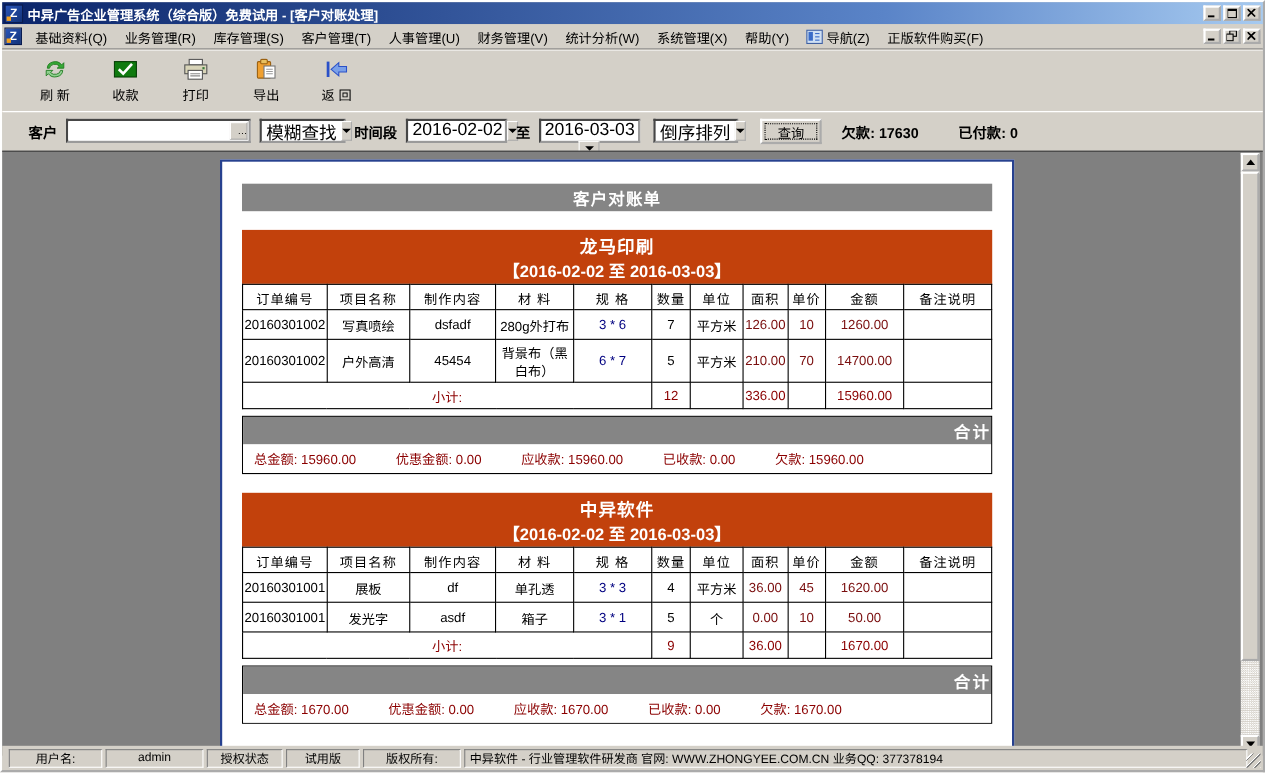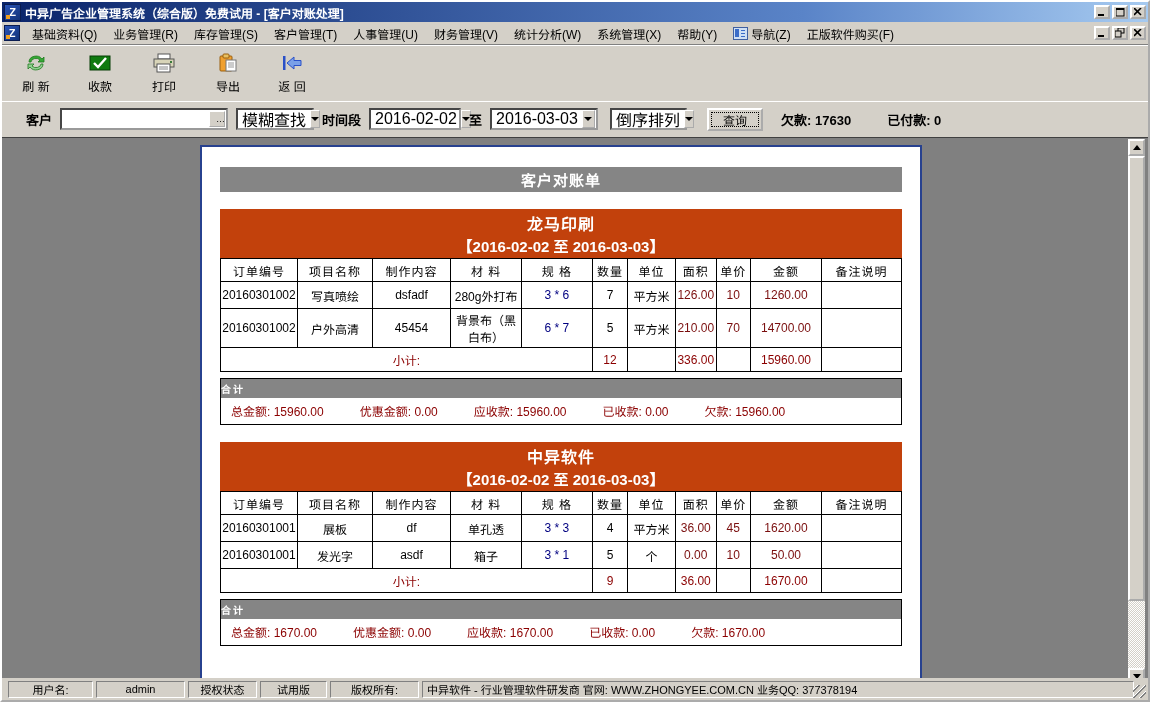--- a/index.html
+++ b/index.html
@@ -17,21 +17,21 @@
 
   
   .menubar{position:absolute;left:0;top:20px;right:0;height:23px;background:#d4d0c8;border-bottom:1px solid #808080;display:flex;align-items:center;padding:0 2px;box-sizing:border-box;}
   .menu-item{font-size:12px;color:#000;padding:3px 8px;white-space:nowrap;display:flex;align-items:center;gap:3px;}
   .nav-ico{width:13px;height:11px;background:#cfe0f4;border:1px solid #4060a0;display:inline-block;position:relative;}
   .nav-ico::before{content:"";position:absolute;left:1px;top:1px;width:4px;height:8px;background:#3a6cc8;}
   .nav-ico::after{content:"";position:absolute;left:7px;top:2px;width:4px;height:1px;background:#3a6cc8;box-shadow:0 3px 0 #3a6cc8,0 6px 0 #3a6cc8;}
   .menubar .winbtns{margin-left:auto;}
 
   
-  .toolbar{position:absolute;left:0;top:43px;right:0;height:56px;background:#d4d0c8;border-bottom:1px solid #a16207;box-shadow:inset 0 1px 0 #fff;display:flex;align-items:center;padding-left:2px;}
+  .toolbar{position:absolute;left:0;top:43px;right:0;height:56px;background:#d4d0c8;border-bottom:1px solid #a16207;box-shadow:inset 0 1px 0 #fff;display:flex;align-items:center;padding-left:16px;}
   .tbtn{width:64px;height:50px;display:flex;flex-direction:column;align-items:center;justify-content:center;gap:3px;background:transparent;border:1px solid transparent;}
   .tbtn .ticon{height:22px;display:flex;align-items:center;justify-content:center;}
   .tbtn .tlabel{font-size:12px;color:#000;white-space:pre;}
 
   
   .filterbar{position:absolute;left:0;top:99px;right:0;height:36px;background:#d4d0c8;box-shadow:inset 0 1px 0 #fff;display:flex;align-items:center;padding-left:24px;gap:8px;box-sizing:border-box;}
   .flabel{font-size:13px;font-weight:bold;color:#000;}
   .sunken{background:#fff;border:2px inset #9a9a9a;box-sizing:border-box;}
   .cust-input{width:168px;height:22px;display:flex;align-items:center;}
   .cust-input input{flex:1;border:none;outline:none;height:16px;font-size:12px;padding:0 3px;min-width:0;}
@@ -53,21 +53,21 @@
   .redbar .period{font-size:15px;}
   table.rpt{width:100%;border-collapse:collapse;table-layout:fixed;}
   table.rpt th,table.rpt td{border:1px solid #000;font-size:12px;text-align:center;padding:2px 1px;word-break:break-all;overflow:hidden;}
   table.rpt th{font-weight:normal;height:18px;letter-spacing:1px;}
   table.rpt td{height:22px;}
   td.spec{color:#000080;}
   td.money{color:#7a0e0e;}
   tr.subtotal td{color:#8b0000;height:19px;}
   td.subtotal-label{text-align:right;padding-right:8px;border-right:none;}
   .sumblock{border:1px solid #000;margin-top:6px;}
-  .sumbar{background:#858585;color:#fff;text-align:left;font-weight:bold;font-size:10px;padding:2px 0;letter-spacing:2px;}
+  .sumbar{background:#858585;color:#fff;text-align:right;font-weight:bold;font-size:15px;padding:2px 0;letter-spacing:2px;}
   .sumrow{background:#fff;display:flex;gap:36px;padding:4px 10px 5px 10px;font-size:12px;color:#8b0000;white-space:nowrap;}
   .statement{margin-top:12px;}
   .statement:first-child{margin-top:0;}
 
   
   .vscroll{position:absolute;right:3px;top:1px;width:17px;height:546px;display:flex;flex-direction:column;}
   .sbtn{height:17px;background:#d4d0c8;border:2px outset #fff;display:flex;align-items:center;justify-content:center;box-sizing:border-box;}
   .sbtn .up{width:0;height:0;border:4px solid transparent;border-bottom:5px solid #000;margin-top:-4px;}
   .sbtn .down{width:0;height:0;border:4px solid transparent;border-top:5px solid #000;margin-bottom:-4px;}
   .sthumb{height:445px;background:#d4d0c8;border:2px outset #fff;box-sizing:border-box;}
@@ -234,21 +234,21 @@
         </span>
     </div>
     <span class="flabel">时间段</span>
     <div class="combo" style="width:92px;">
       <span class="cval">2016-02-02</span>
       <span class="carr">
           <b></b>
         </span>
     </div>
     <span class="flabel">至</span>
-    <div class="combo" style="width:108px;">
+    <div class="combo" style="width:92px;flex-direction:column;">
       <span class="cval">2016-03-03</span>
       <span class="carr">
           <b></b>
         </span>
     </div>
     <div class="combo" style="width:77px;margin-left:4px;">
       <span class="cval">倒序排列</span>
       <span class="carr">
           <b></b>
         </span>

